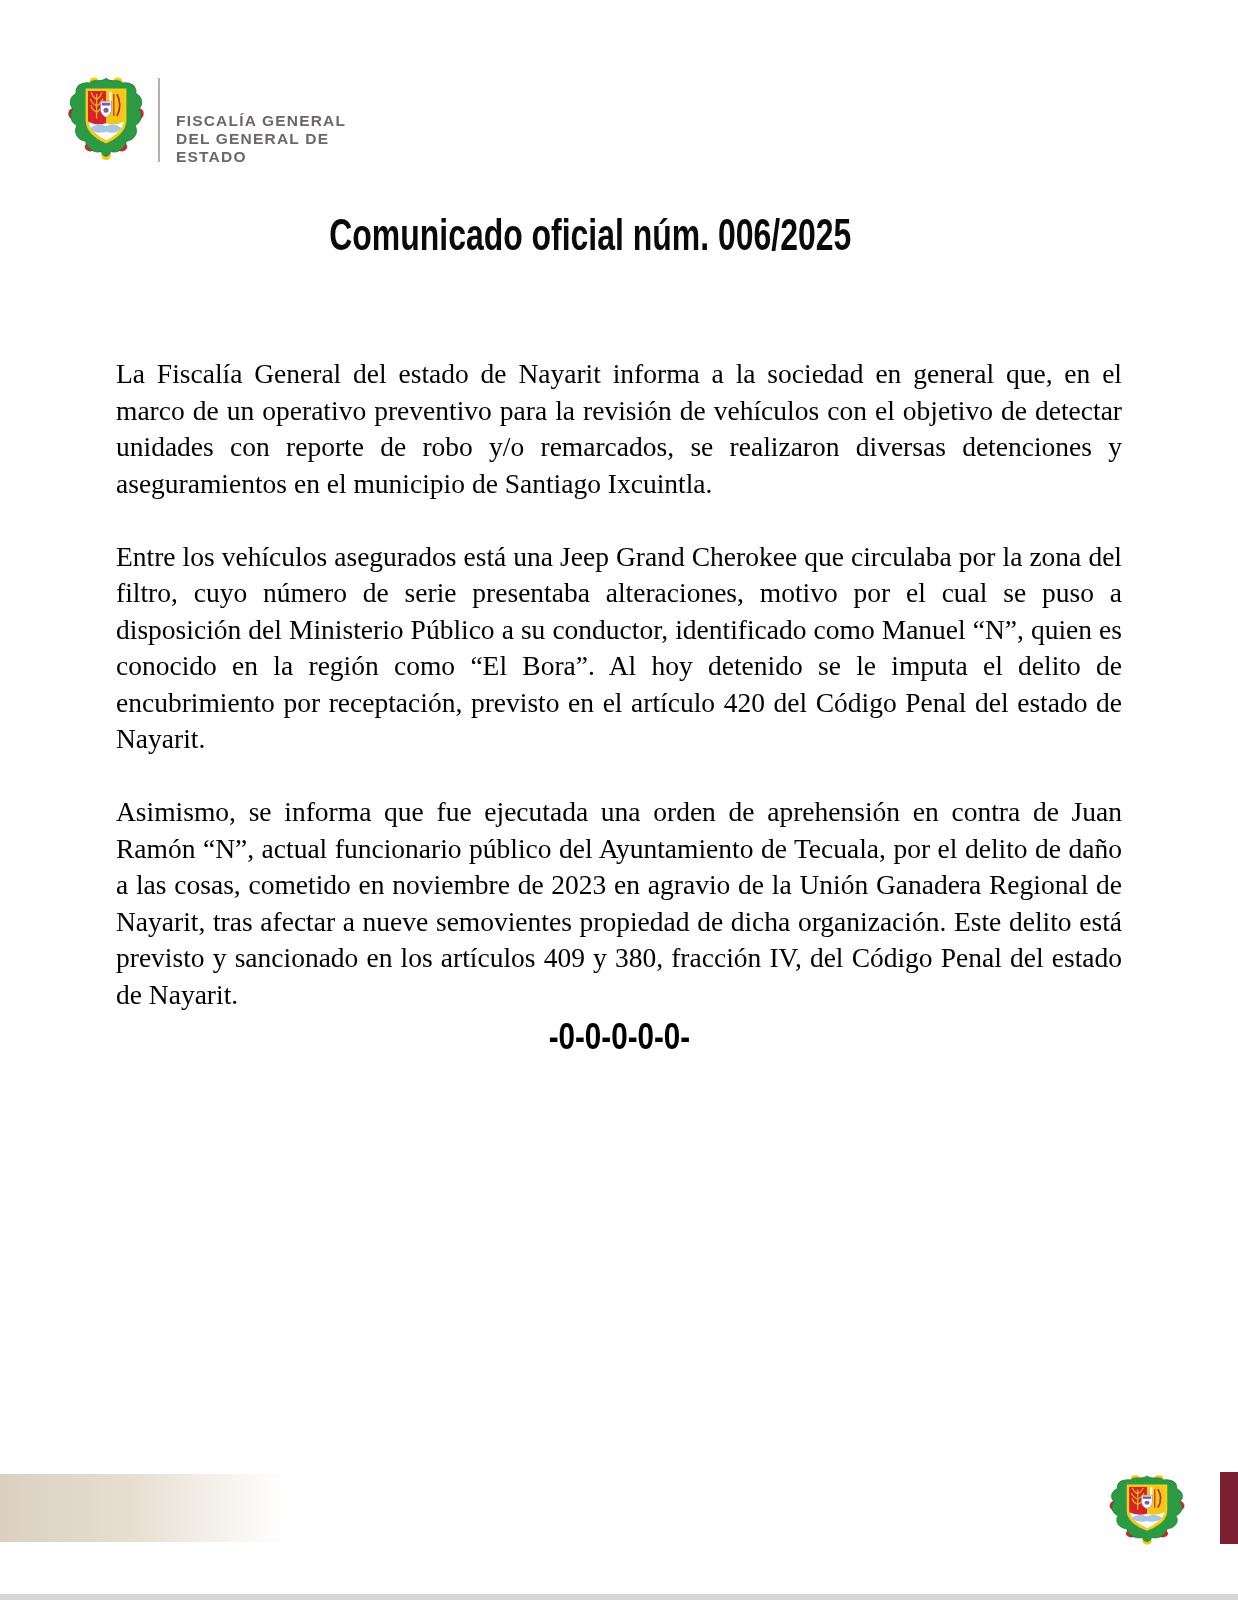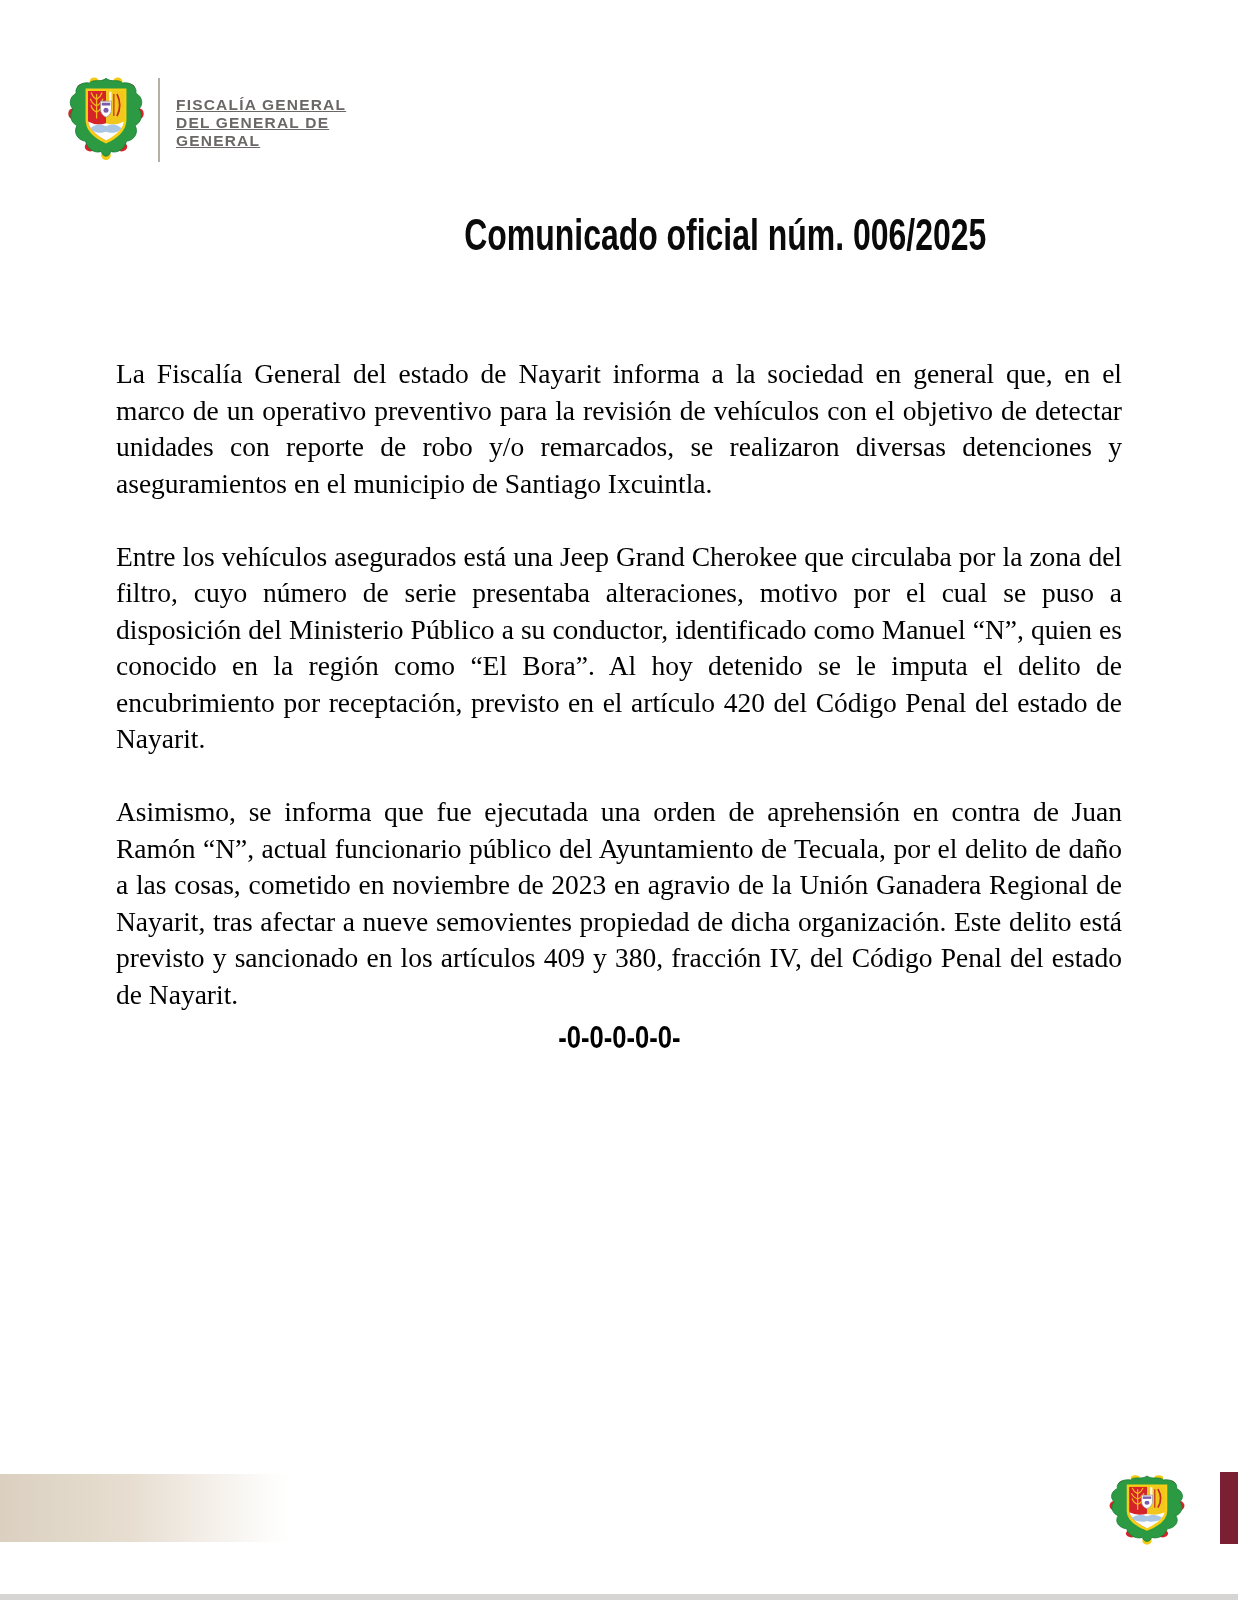--- a/index.html
+++ b/index.html
@@ -11,35 +11,34 @@
     overflow:hidden;
     font-family:"Liberation Serif", serif;
     color:#000;
   }
 
   
   .brand{position:absolute;left:66px;top:76px;display:flex;align-items:flex-start;}
   .brand-crest{width:80px;height:88px;display:block;}
   .brand-divider{width:2px;height:84px;background:#b8aea3;margin:2px 0 0 12px;}
   .brand-text{
-    margin:20px 0 0 16px;
+    margin:36px 0 0 16px;
     font-family:"Liberation Sans", sans-serif;
     font-weight:bold;
     font-size:15.5px;
     line-height:18px;
     letter-spacing:1.2px;
     color:#6a6766;
-    text-decoration:underline;
   }
 
   
   .title-block{
     position:absolute;
     top:200px;right:116px;left:116px;
-    text-align:center;
+    text-align:left;
     font-family:"Liberation Sans", sans-serif;
     font-weight:bold;
     font-size:45px;
     line-height:69px;
     color:#0a0a0a;
     white-space:nowrap;
   }
   .title-block .squeeze{
     display:inline-block;
     transform:scaleX(0.71);
@@ -56,21 +55,21 @@
   .doc-body p{
     margin:36.5px 0 0 0;
     text-align:justify;
   }
   .doc-body p:first-child{margin-top:16px;}
   .separator{
     margin-top:6px;
     text-align:center;
     font-family:"Liberation Sans", sans-serif;
     font-weight:bold;
-    font-size:32px;
+    font-size:37px;
     line-height:36px;
   }
   .separator .squeeze{
     display:inline-block;
     transform:scaleX(0.8);
     transform-origin:50% 50%;
   }
 
   
   .footer-gradient{
@@ -160,21 +159,21 @@
 <div class="page">
 
   <div class="brand">
     <svg class="brand-crest" viewBox="0 0 100 112">
       <use href="#escudo"></use>
     </svg>
     <div class="brand-divider"></div>
     <div class="brand-text" style="color: rgb(106, 103, 102);">
       <div>FISCALÍA GENERAL</div>
       <div>DEL GENERAL DE</div>
-      <div>GENERAL</div>
+      <div>ESTADO</div>
     </div>
   </div>
 
   <div class="title-block">
     <div><span class="squeeze">Comunicado oficial núm. 006/2025</span></div>
   </div>
 
   <div class="doc-body">
     <p>La Fiscalía General del estado de Nayarit informa a la sociedad en general que, en el marco de un operativo preventivo para la revisión de vehículos con el objetivo de detectar unidades con reporte de robo y/o remarcados, se realizaron diversas detenciones y aseguramientos en el municipio de Santiago Ixcuintla.</p>
     <p>Entre los vehículos asegurados está una Jeep Grand Cherokee que circulaba por la zona del filtro, cuyo número de serie presentaba alteraciones, motivo por el cual se puso a disposición del Ministerio Público a su conductor, identificado como Manuel “N”, quien es conocido en la región como “El Bora”. Al hoy detenido se le imputa el delito de encubrimiento por receptación, previsto en el artículo 420 del Código Penal del estado de Nayarit.</p>

